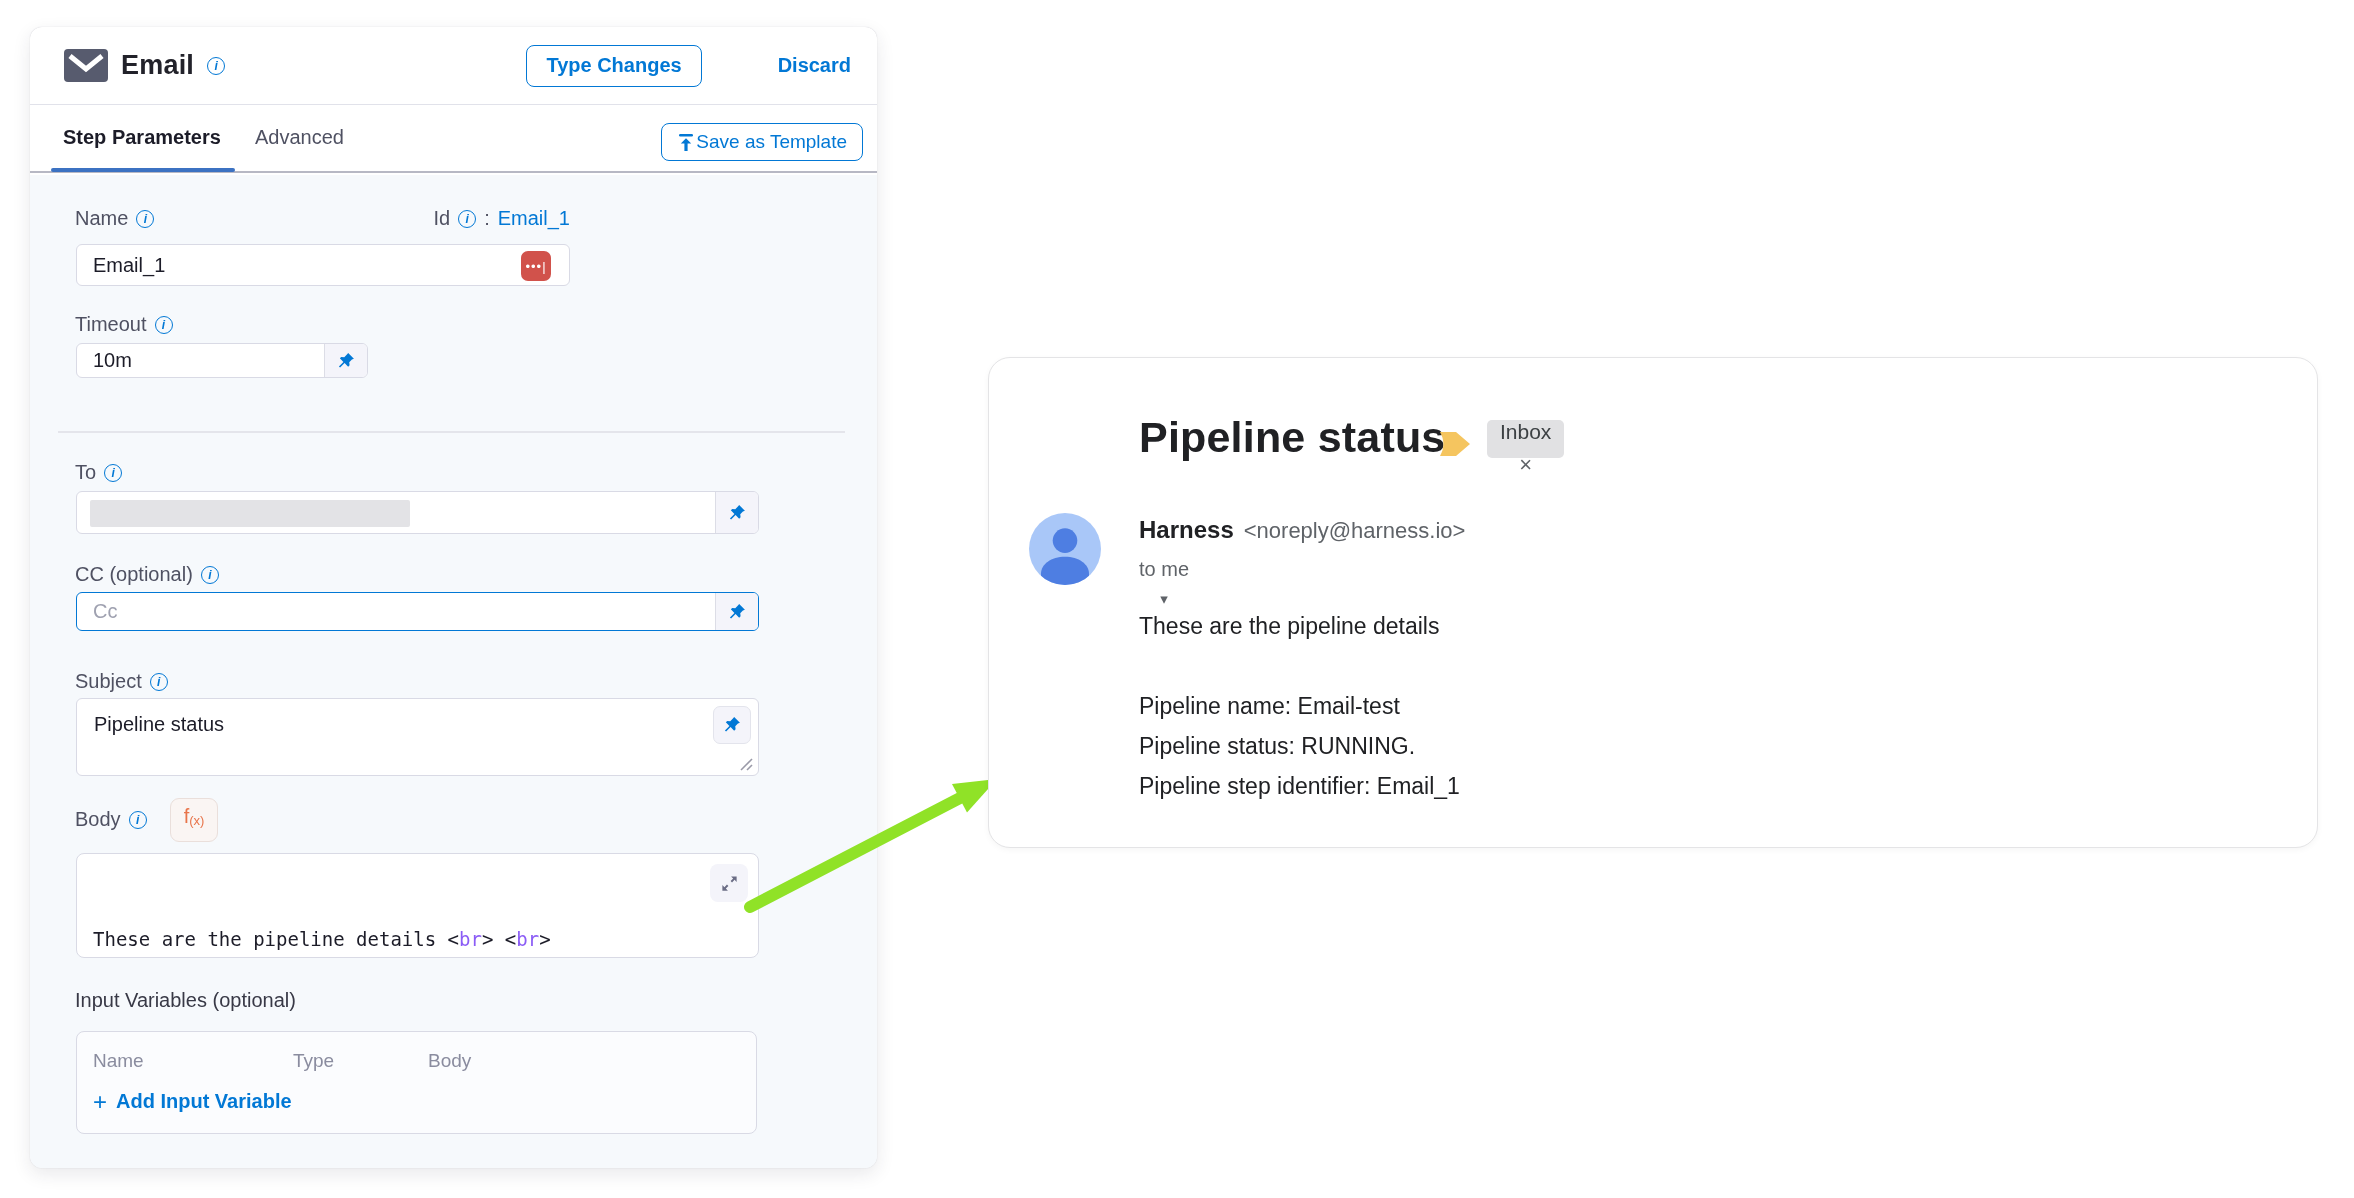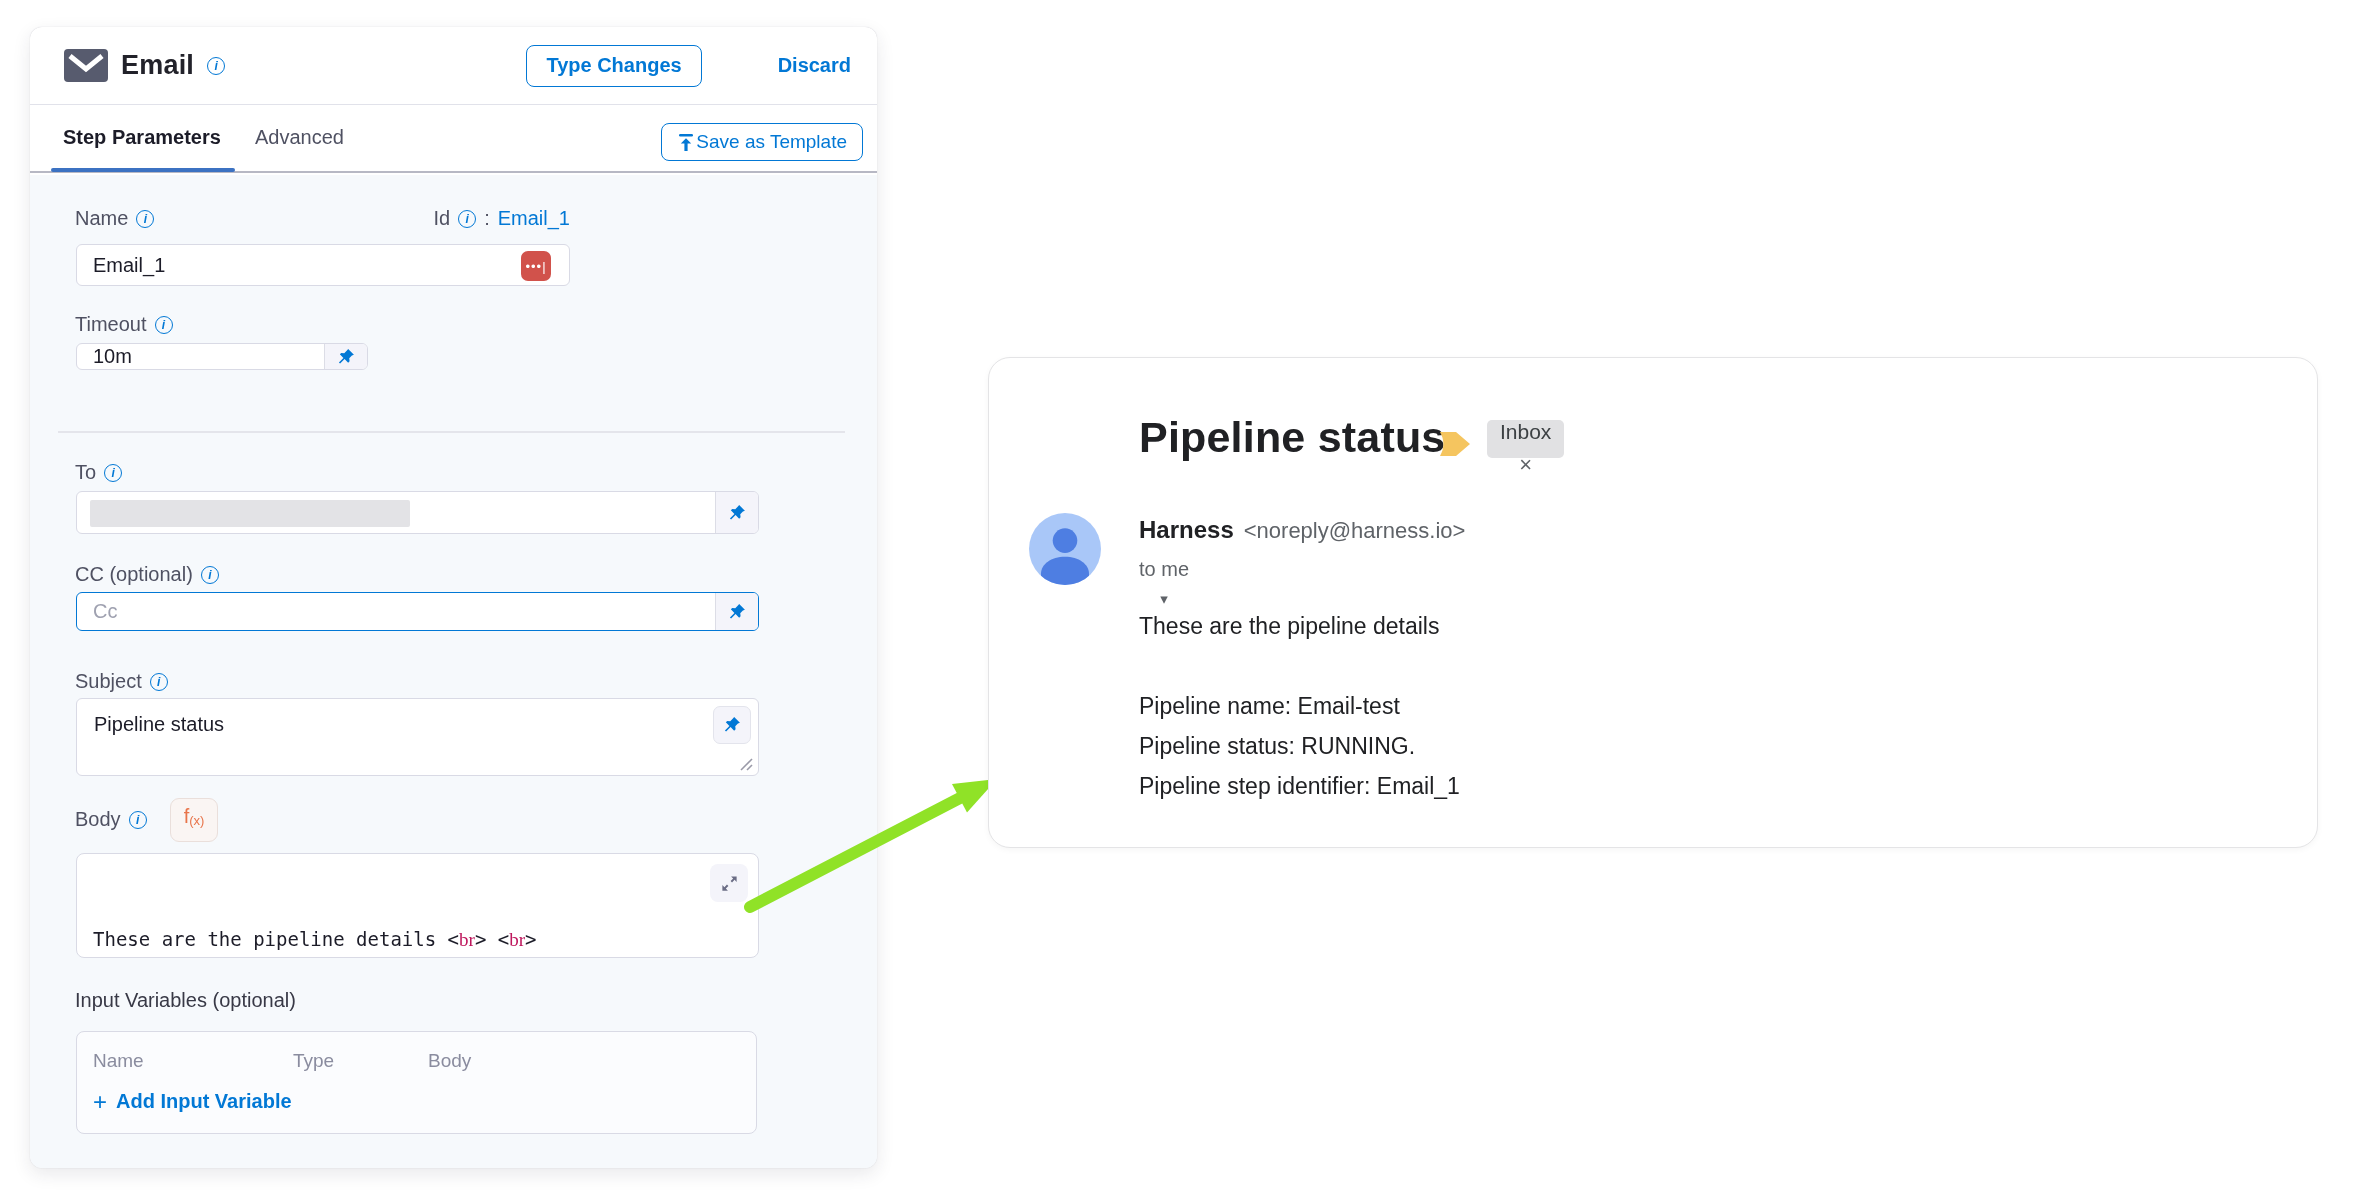--- a/index.html
+++ b/index.html
@@ -83,21 +83,21 @@
             background:#faf5f3; border:1px solid #eadfdb; border-radius:9px;
             color:#e8744a; font-size:20px; display:flex; align-items:flex-start;
             justify-content:center; padding-top:6px; cursor:pointer; }
   .fx-sub { font-size:13px; margin-top:8px; }
 
   .code-box { position:absolute; left:46px; top:678px; width:683px; height:105px;
               background:#fff; border:1px solid #d9dae5; border-radius:8px;
               overflow:hidden; padding:10px 0 0 16px;
               font-family:"DejaVu Sans Mono", monospace; font-size:19px;
               line-height:30px; color:#1c1c28; white-space:pre; }
-  .code-red { color:#be185d;font-family:Liberation Serif, serif; }
+  .code-red { color:#8b5cf6; }
   .expand-btn { position:absolute; right:10px; top:10px; width:38px; height:38px;
                 background:#f4f4fa; border-radius:8px; display:flex; align-items:center;
                 justify-content:center; cursor:pointer; }
 
   .iv-label { position:absolute; left:45px; top:814px; font-size:20px; color:#383946; }
   .iv-box { position:absolute; left:46px; top:856px; width:681px; height:103px;
             background:rgba(255,255,255,.55); border:1px solid #d9dae5; border-radius:8px; }
   .iv-head { position:absolute; top:18px; font-size:19px; color:#8a8c9f; }
   .iv-add { position:absolute; left:16px; top:58px; display:flex; align-items:center;
             gap:9px; color:#0278d5; font-size:20px; font-weight:700; cursor:pointer; }
@@ -183,21 +183,21 @@
       </div>
       <div class="ibox" style="left:46px; top:69px; width:494px; height:42px;">
         <input readonly="" value="Email_1" style="">
         <span class="name-badge">•••|</span>
       </div>
 
       <span class="flabel" style="left:45px; top:138px;">
         <span>Timeout</span>
         <span class="info">i</span>
       </span>
-      <div class="ibox" style="left:46px; top:168px; width:292px; height:27px;">
+      <div class="ibox" style="left:46px; top:168px; width:292px; height:35px;">
         <input readonly="" value="10m" style="">
         <span class="pin-seg">
           <svg width="20" height="20" viewBox="0 0 24 24">
               <path fill="#0278d5" d="M14.6 2.5l6.9 6.9-2.4.9-3.2 3.2.4 3.6-1.7 1.7-4.3-4.3-5.4 5.4-1.4-1.4 5.4-5.4-4.3-4.3 1.7-1.7 3.6.4 3.2-3.2z"></path>
             </svg>
         </span>
       </div>
 
       <div class="hr"></div>
 

